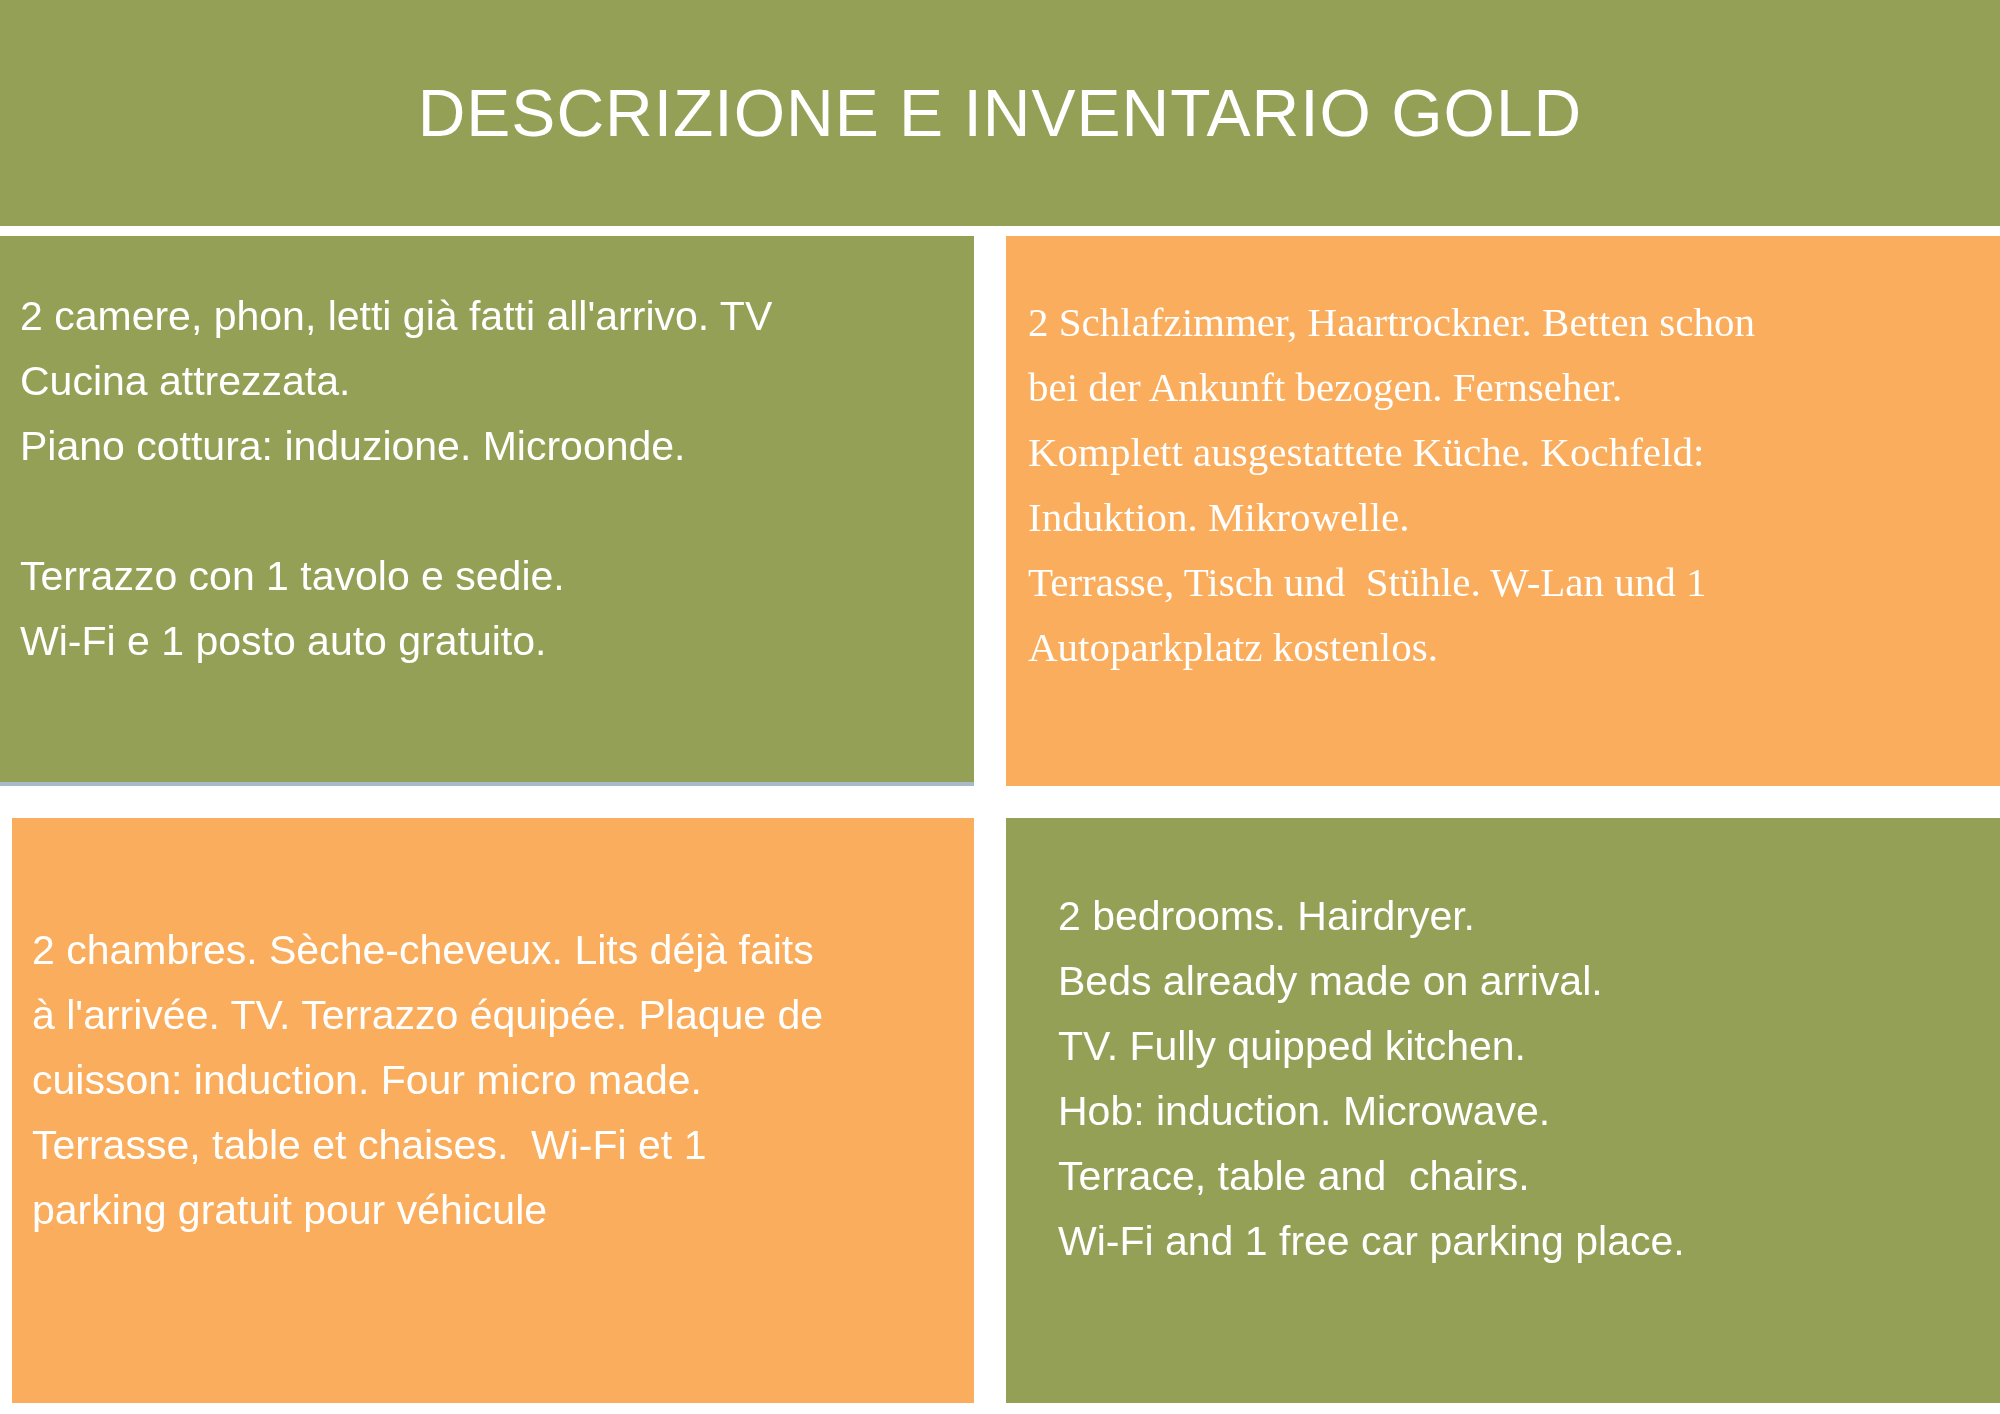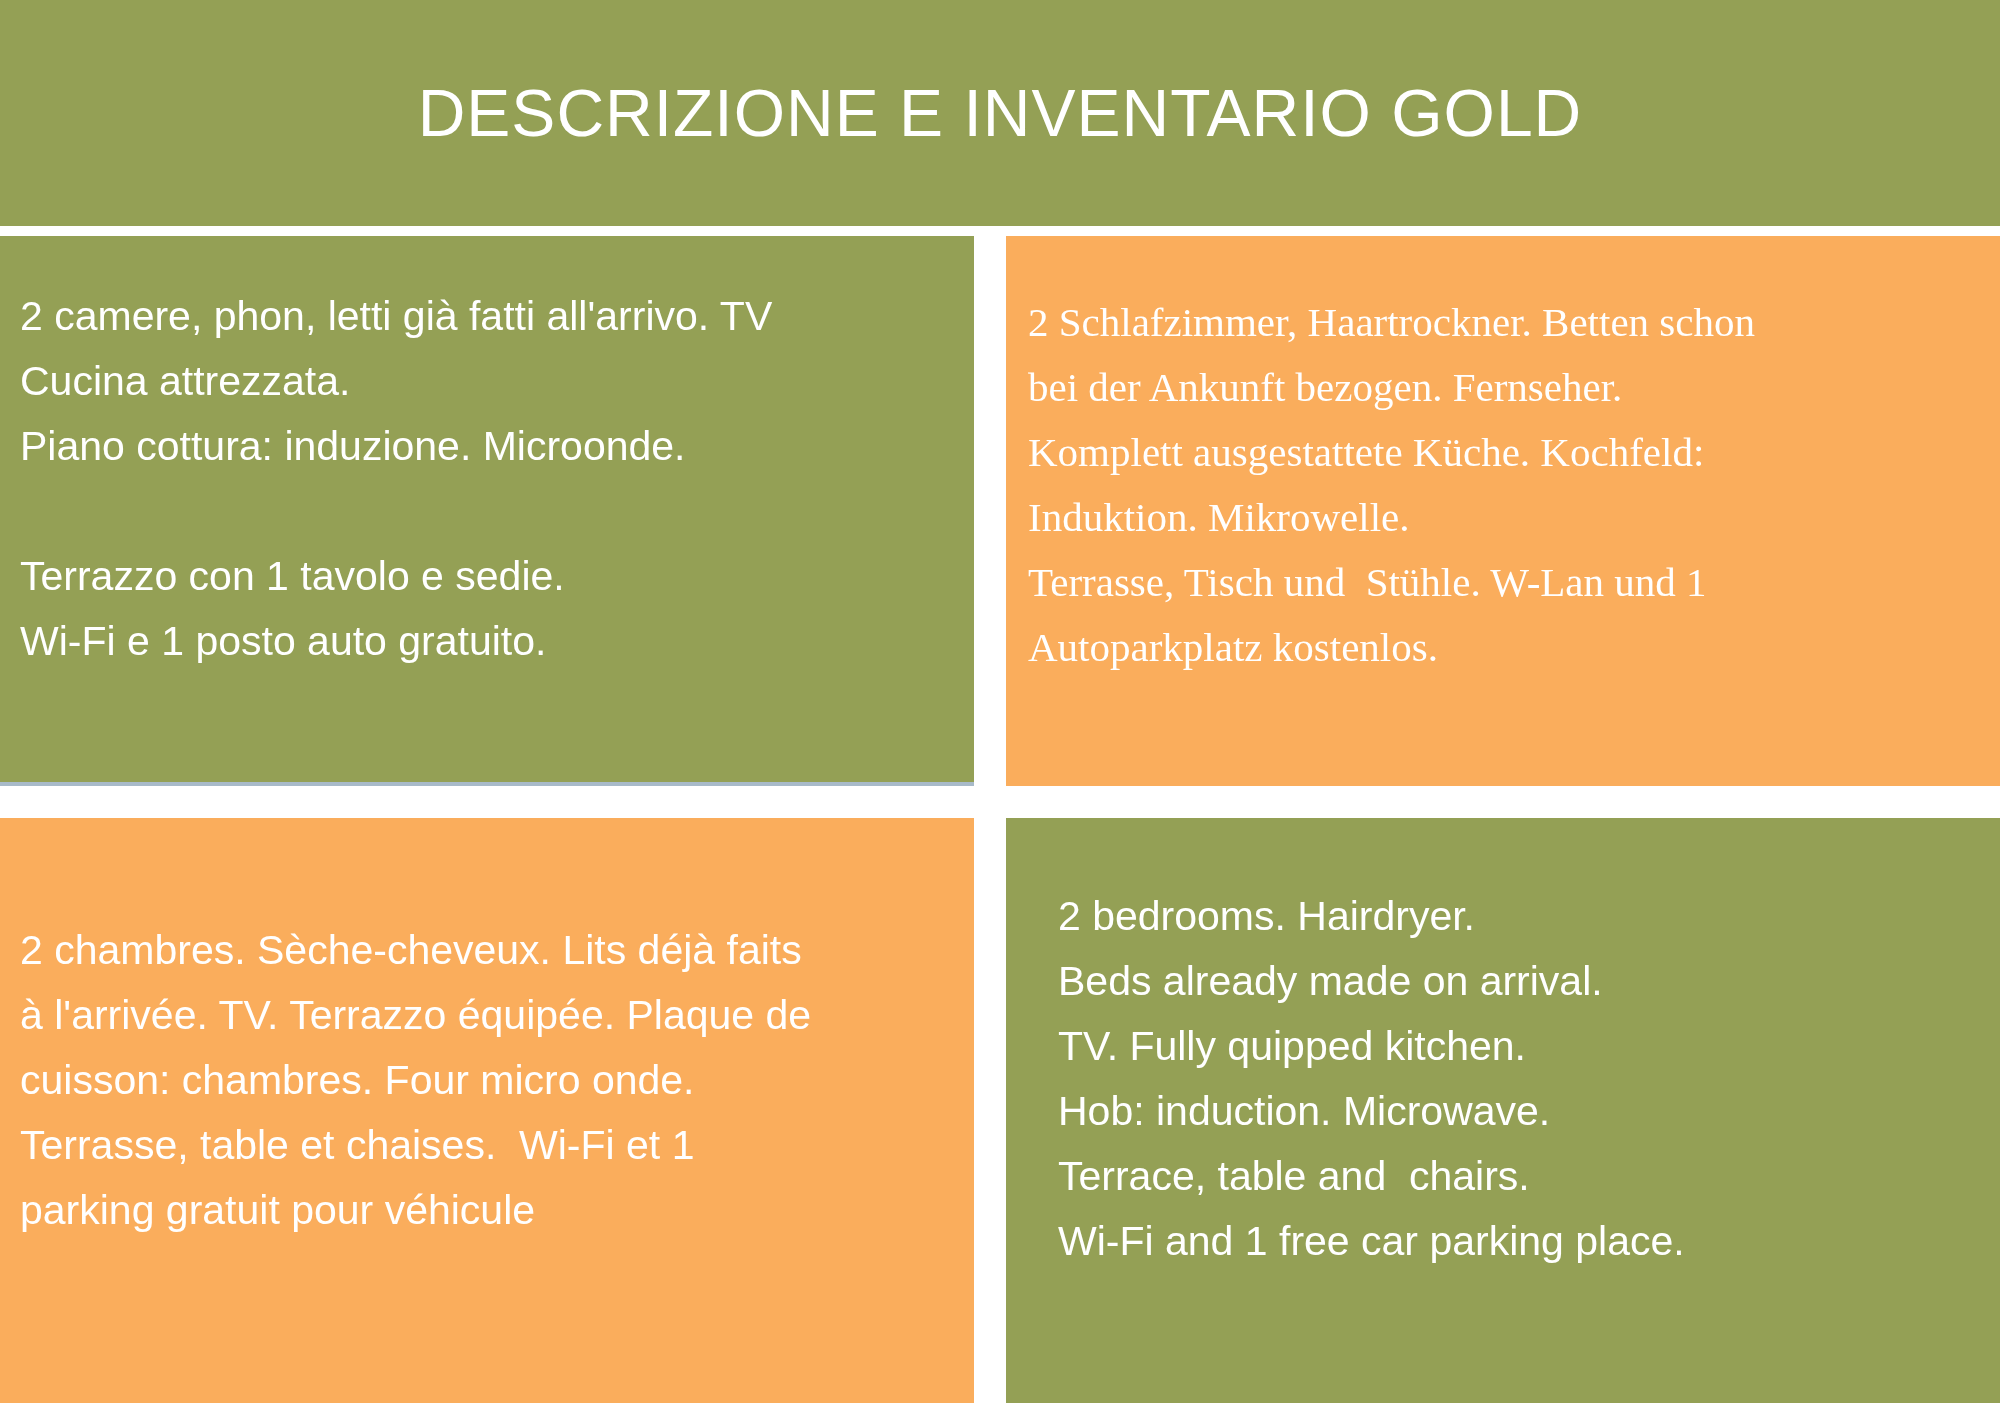--- a/index.html
+++ b/index.html
@@ -57,21 +57,21 @@
     font-weight: 400;
   }
   .block .line { white-space: pre-wrap; }
   .block-olive { background: var(--olive_green); }
   .block-orange { background: var(--orange); }
   .block-italian {
     border-bottom: 4px solid var(--divider_blue);
     padding: 48px 18px 0 20px;
   }
   .block-german  { padding: 54px 18px 0 22px; font-family: Liberation Serif, serif; }
-  .block-french  { padding: 100px 18px 0 20px; }
+  .block-french  { padding: 100px 18px 0 20px; margin-left: 12px; }
   .block-english { padding: 66px 18px 0 52px; }
 </style>
 </head>
 <body>
 
 <div class="page">
 
   <div class="header">
     <div class="title">DESCRIZIONE E INVENTARIO GOLD</div>
   </div>
@@ -92,21 +92,21 @@
         <div class="line">bei der Ankunft bezogen. Fernseher.</div>
         <div class="line">Komplett ausgestattete Küche. Kochfeld:</div>
         <div class="line">Induktion. Mikrowelle.</div>
         <div class="line">Terrasse, Tisch und  Stühle. W-Lan und 1</div>
         <div class="line">Autoparkplatz kostenlos.</div>
       </div>
 
     <div class="block block-orange block-french">
         <div class="line">2 chambres. Sèche-cheveux. Lits déjà faits</div>
         <div class="line">à l'arrivée. TV. Terrazzo équipée. Plaque de</div>
-        <div class="line">cuisson: chambres. Four micro onde.</div>
+        <div class="line">cuisson: induction. Four micro made.</div>
         <div class="line">Terrasse, table et chaises.  Wi-Fi et 1</div>
         <div class="line">parking gratuit pour véhicule</div>
       </div>
 
     <div class="block block-olive block-english">
         <div class="line">2 bedrooms. Hairdryer.</div>
         <div class="line">Beds already made on arrival.</div>
         <div class="line">TV. Fully quipped kitchen.</div>
         <div class="line">Hob: induction. Microwave.</div>
         <div class="line">Terrace, table and  chairs.</div>

